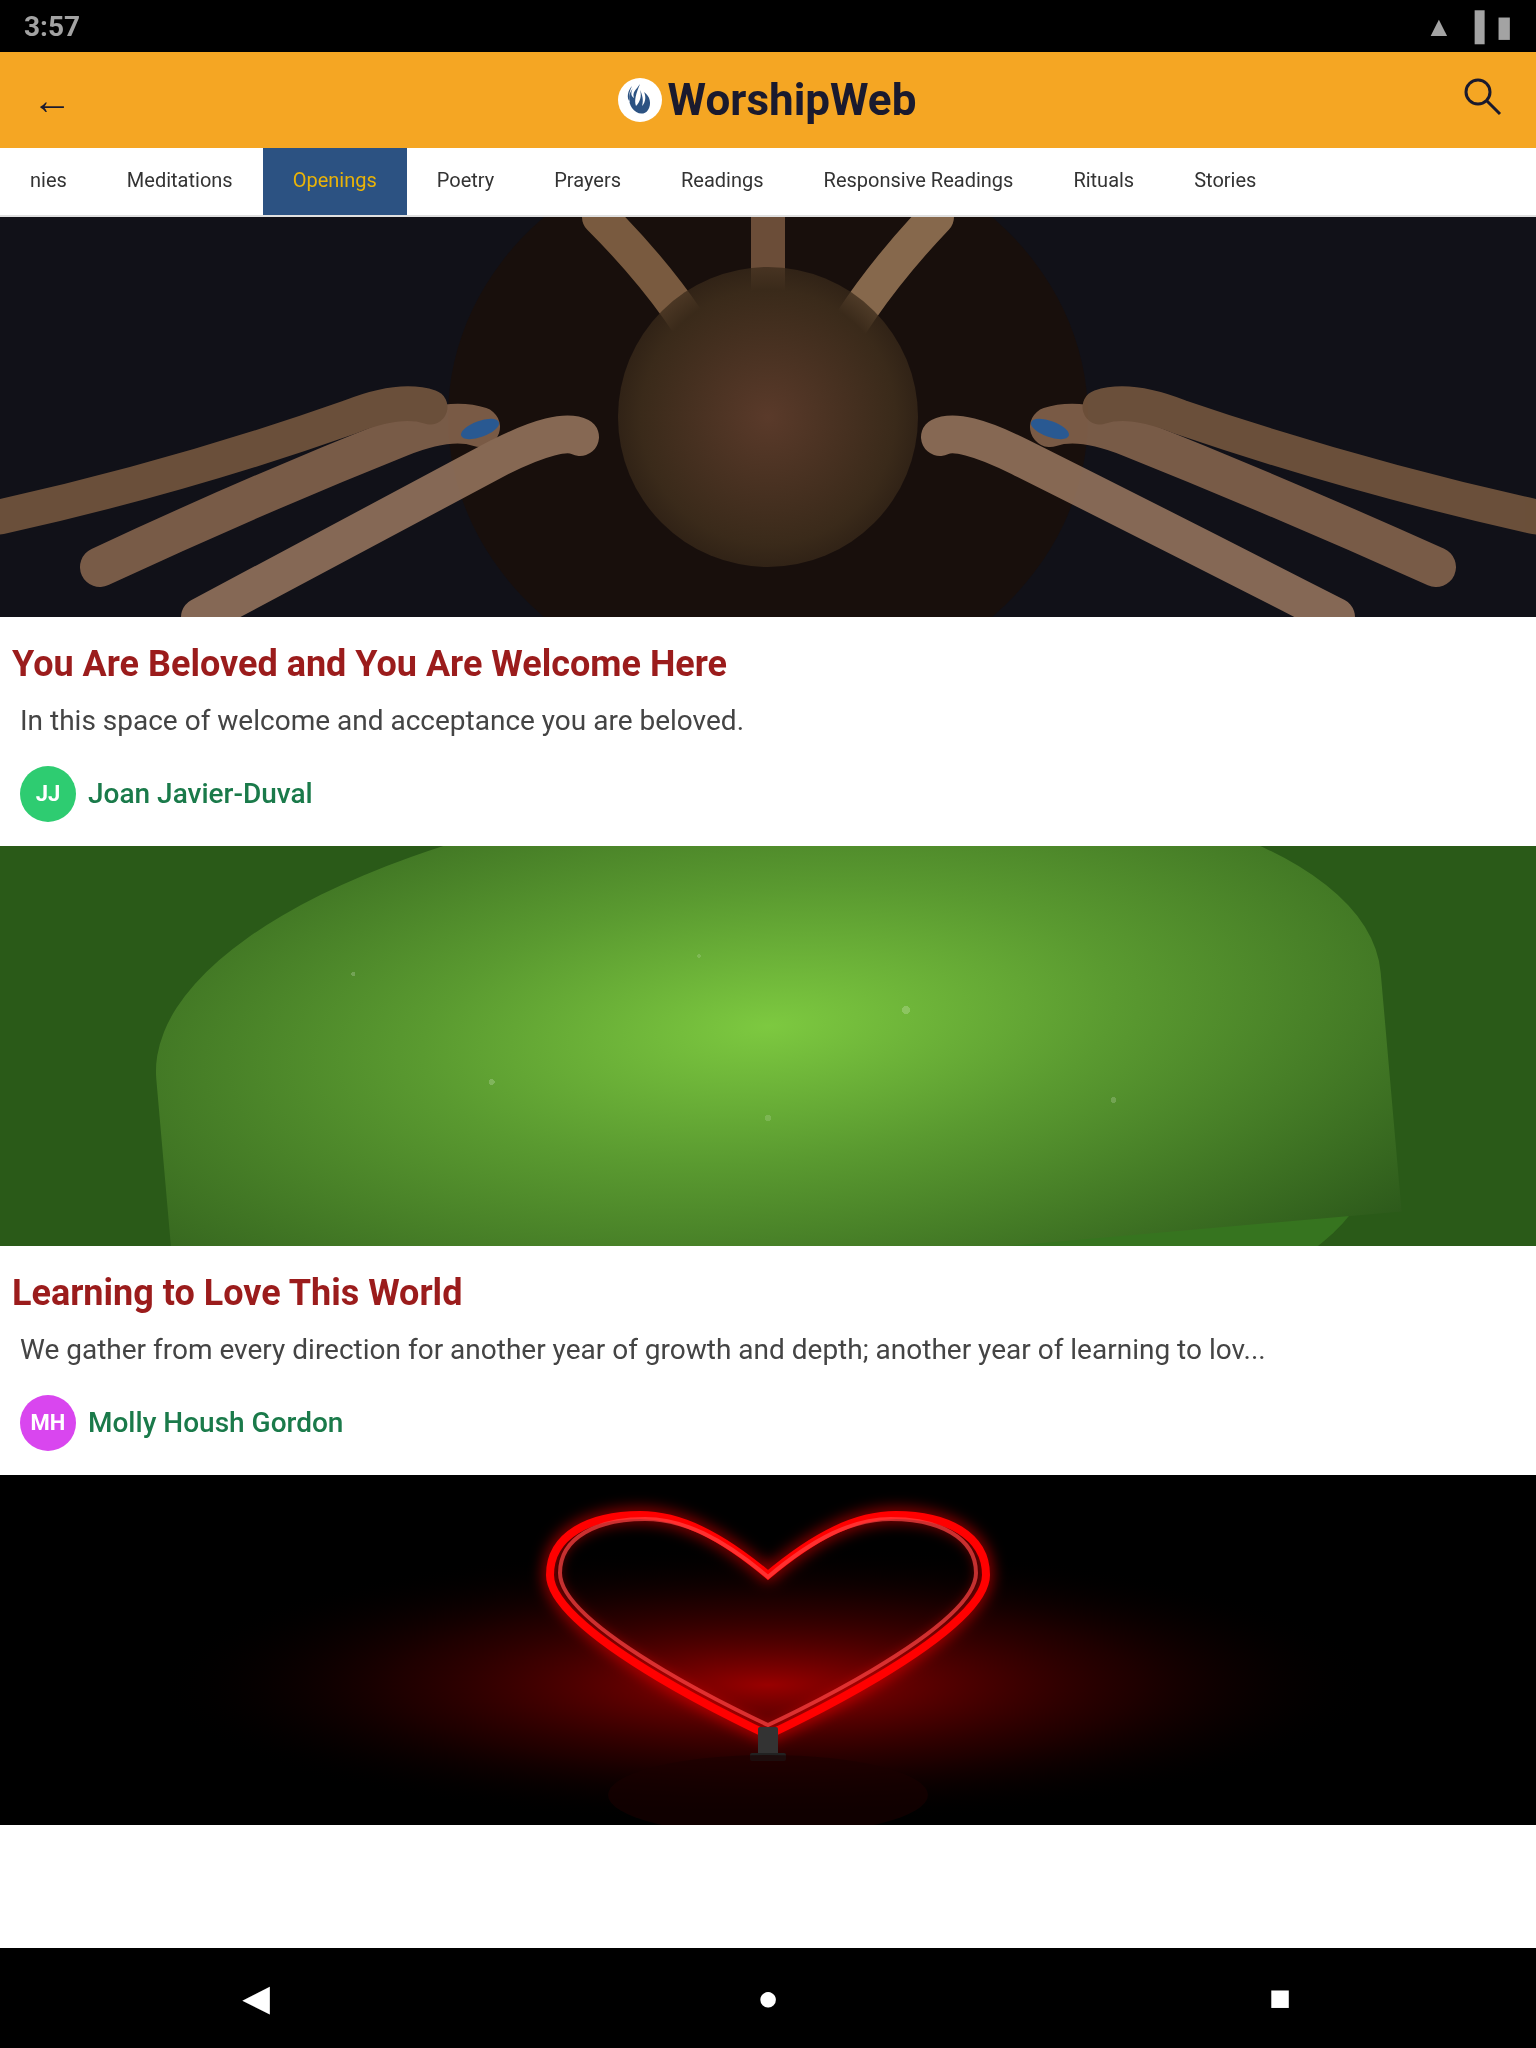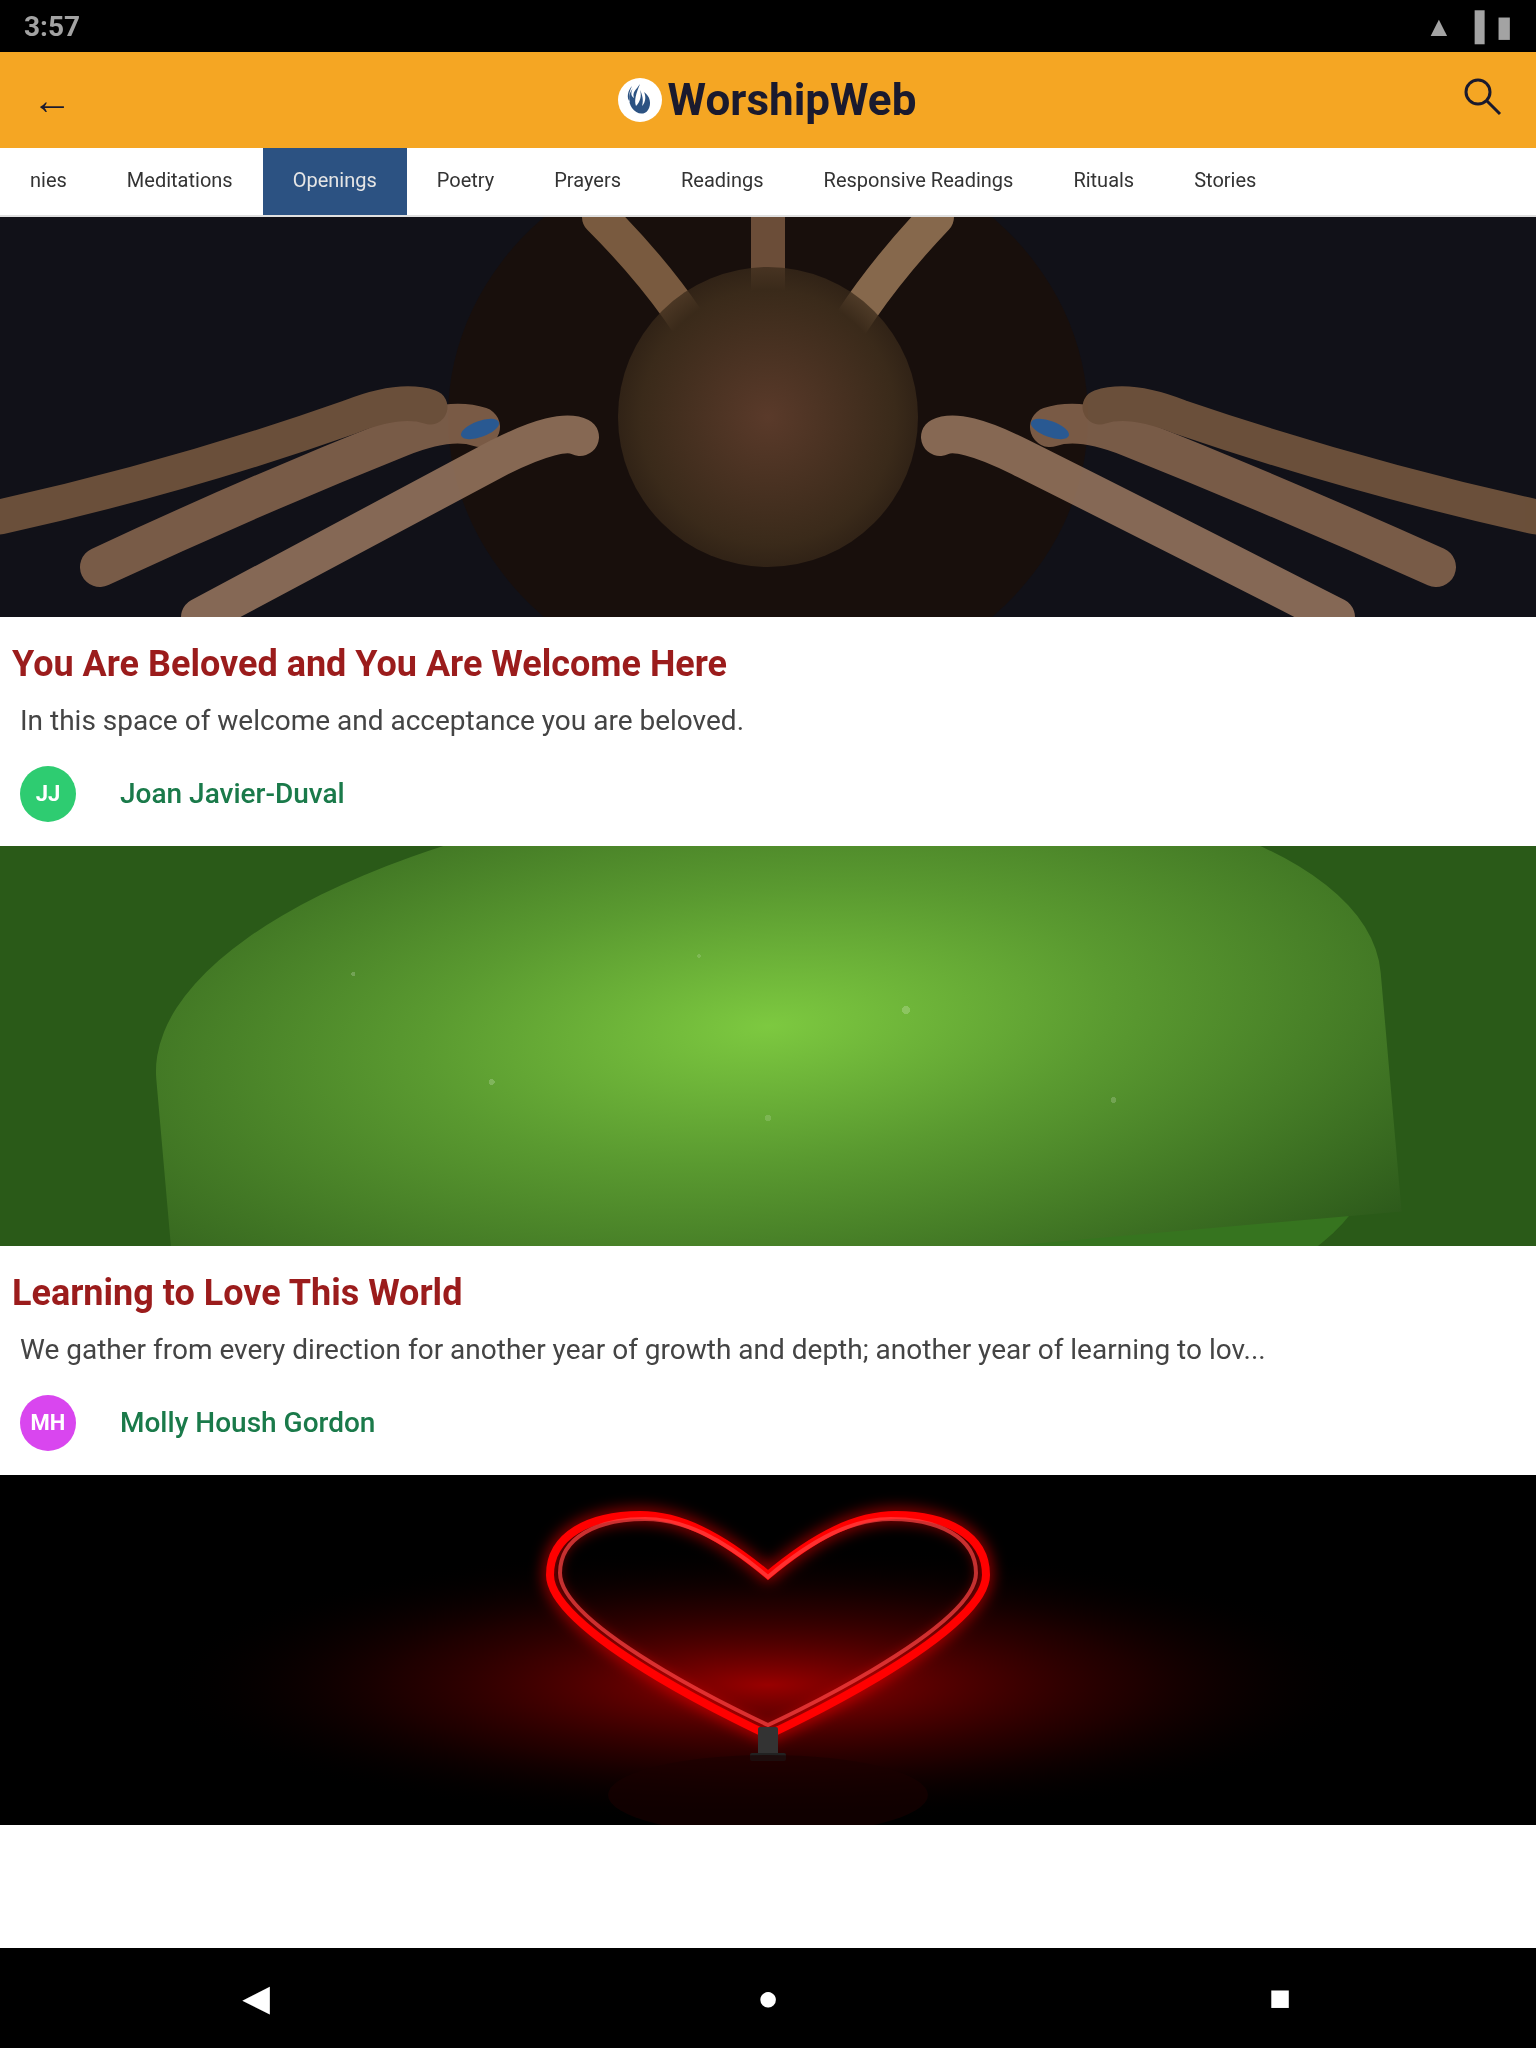--- a/index.html
+++ b/index.html
@@ -79,21 +79,21 @@
       flex-shrink: 0;
       padding: 20px 30px;
       font-size: 20px;
       color: #333;
       cursor: pointer;
       white-space: nowrap;
       border-bottom: 3px solid transparent;
     }
     .tab-item.active {
       background: #2c5282;
-      color: #e5e5e5;
+      color: #eab308;
       border-bottom: 3px solid #2c5282;
     }
 
     
     .content {
       height: calc(2048px - 52px - 96px - 70px - 100px);
       overflow-y: auto;
     }
 
     
@@ -199,21 +199,20 @@
       font-weight: bold;
       color: #fff;
       flex-shrink: 0;
     }
     .avatar-jj { background: #2ecc71; }
     .avatar-mh { background: #d946ef; }
     .author-name {
       font-size: 28px;
       color: #1a7a4a;
       font-weight: 500;
-      margin-left: 32px;
     }
 
     
     .bottom-nav {
       position: fixed;
       bottom: 0;
       left: 0;
       width: 1536px;
       height: 100px;
       background: #000;

